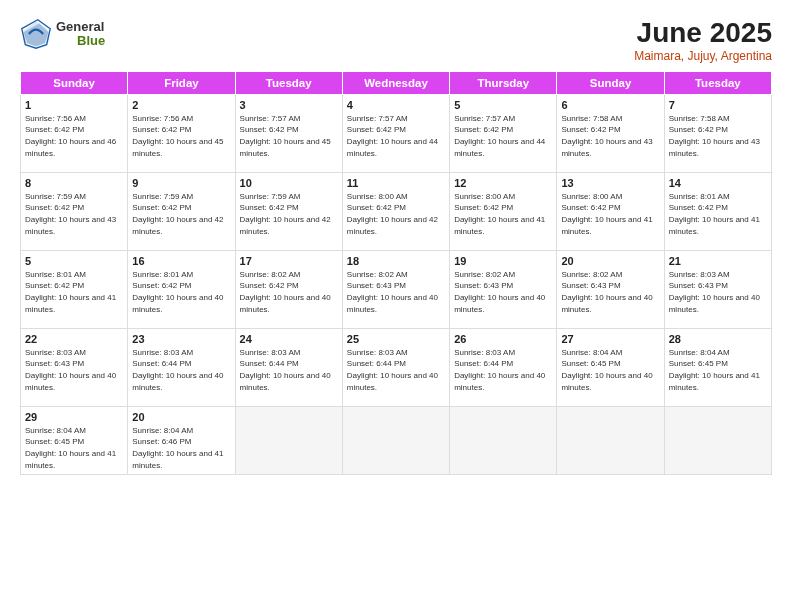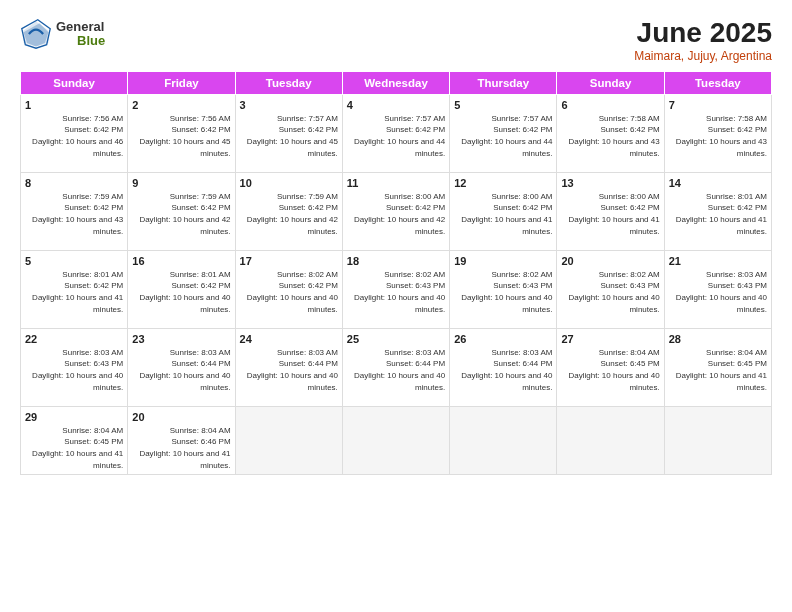--- a/index.html
+++ b/index.html
@@ -86,21 +86,20 @@
       font-size: 11px;
       font-weight: bold;
       color: #222;
       display: block;
       margin-bottom: 2px;
     }
     .day-info {
       font-size: 8px;
       color: #333;
       line-height: 1.45;
-      text-align: right;
     }
   </style>
 </head>
 <body>
 
 <div class="page">
   <div class="header-row">
     <div class="logo">
       <svg class="logo-icon" viewBox="0 0 36 36">
         <polygon points="18,4 32,14 32,28 18,32 4,28 4,14" fill="#1a5fa8" opacity="0.15"></polygon>

